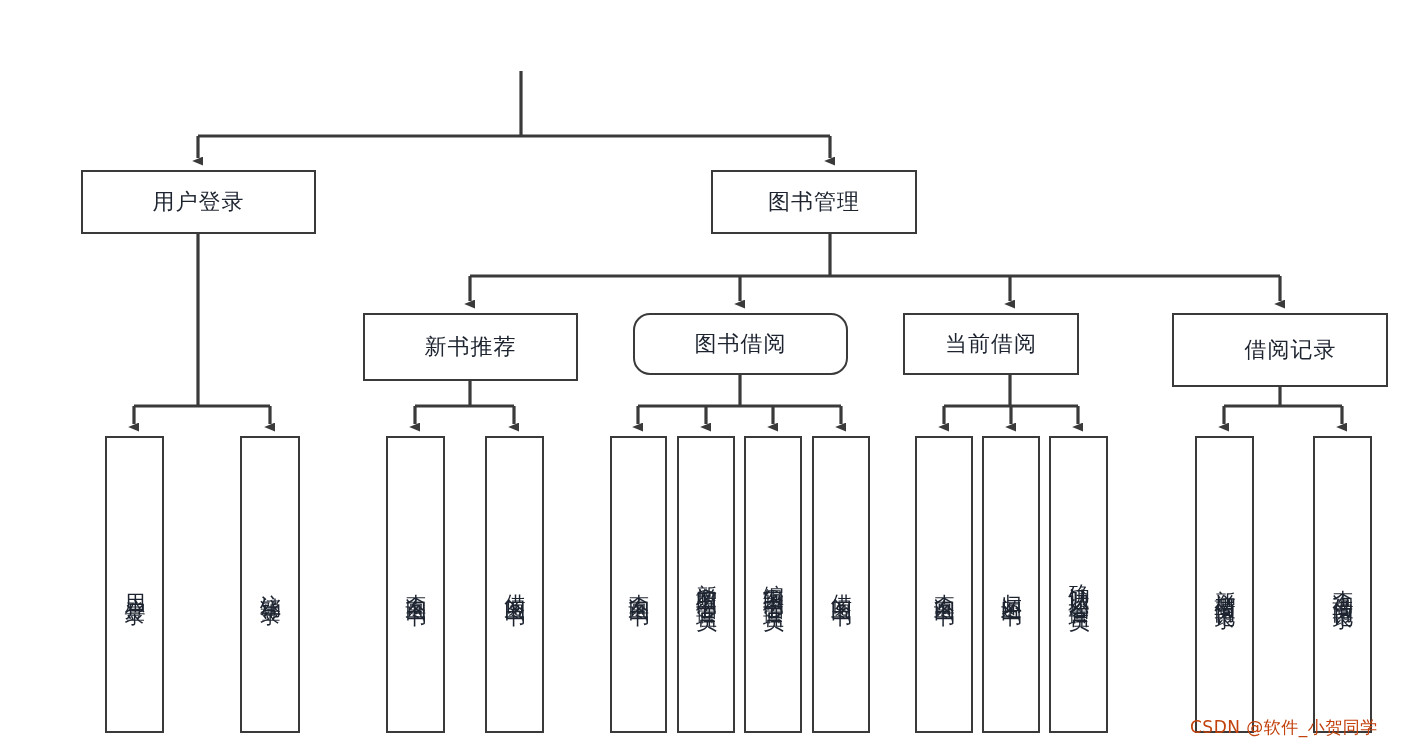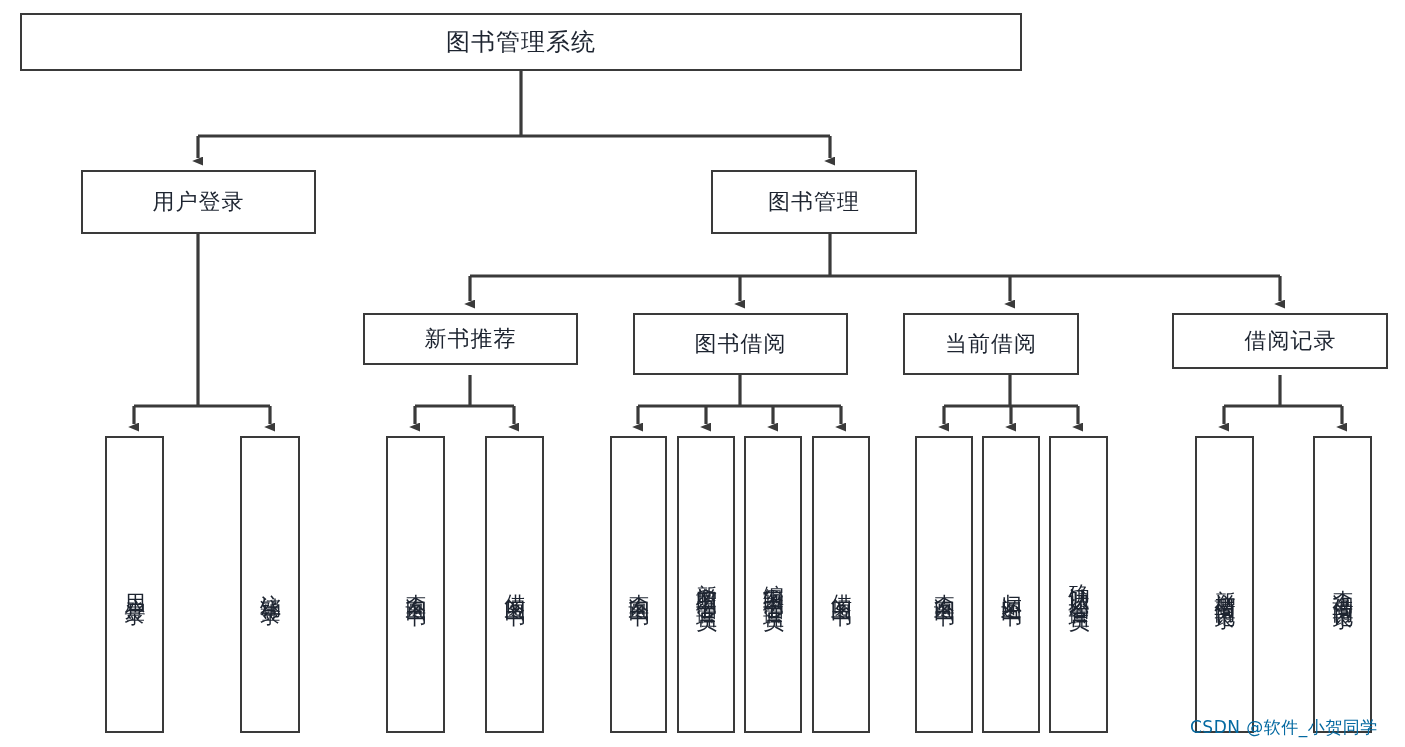--- a/index.html
+++ b/index.html
@@ -54,21 +54,21 @@
     display: block;
   }
   .node.root {
     font-size: 24px;
   }
   #watermark {
     position: absolute;
     left: 1190px;
     top: 716px;
     font-size: 17px;
-    color: #0369a1;
+    color: #c2410c;
     white-space: nowrap;
     letter-spacing: 0.5px;
   }
 </style>
 </head>
 <body>
 
 <div id="canvas">
 
   <svg id="edges" viewBox="0 0 1405 747" xmlns="http://www.w3.org/2000/svg">
@@ -114,45 +114,42 @@
       <path d="M1011,406 L1011,424" marker-end="url(#arrow)"></path>
       <path d="M1078,406 L1078,424" marker-end="url(#arrow)"></path>
 
       <path d="M1280,375 L1280,406"></path>
       <path d="M1224,406 L1342,406"></path>
       <path d="M1224,406 L1224,424" marker-end="url(#arrow)"></path>
       <path d="M1342,406 L1342,424" marker-end="url(#arrow)"></path>
     </g>
   </svg>
 
-  <div class="node horiz root" style="left:20px;top:13px;width:1002px;height:58px;">
-    <span>图书管理系统</span>
-  </div>
 
   <div class="node horiz" style="left:81px;top:170px;width:235px;height:64px;">
     <span>用户登录</span>
   </div>
 
   <div class="node horiz" style="left:711px;top:170px;width:206px;height:64px;">
     <span>图书管理</span>
   </div>
 
-  <div class="node horiz" style="left:363px;top:313px;width:215px;height:52px;">
+  <div class="node horiz" style="left:363px;top:313px;width:215px;height:68px;">
     <span>新书推荐</span>
   </div>
 
-  <div class="node horiz" style="left:633px;top:313px;width:215px;height:62px;">
+  <div class="node horiz" style="left:633px;top:313px;width:215px;height:62px;border-radius:17px;">
     <span>图书借阅</span>
   </div>
 
   <div class="node horiz" style="left:903px;top:313px;width:176px;height:62px;">
     <span>当前借阅</span>
   </div>
 
-  <div class="node horiz" style="left:1172px;top:313px;width:216px;height:56px;padding-left:21px;">
+  <div class="node horiz" style="left:1172px;top:313px;width:216px;height:74px;padding-left:21px;">
     <span>借阅记录</span>
   </div>
 
   <div class="node vert" style="left:105px;top:436px;width:59px;height:297px;">
     <span class="vlabel">用户登录</span>
   </div>
 
   <div class="node vert" style="left:240px;top:436px;width:60px;height:297px;">
     <span class="vlabel">注销登录</span>
   </div>

